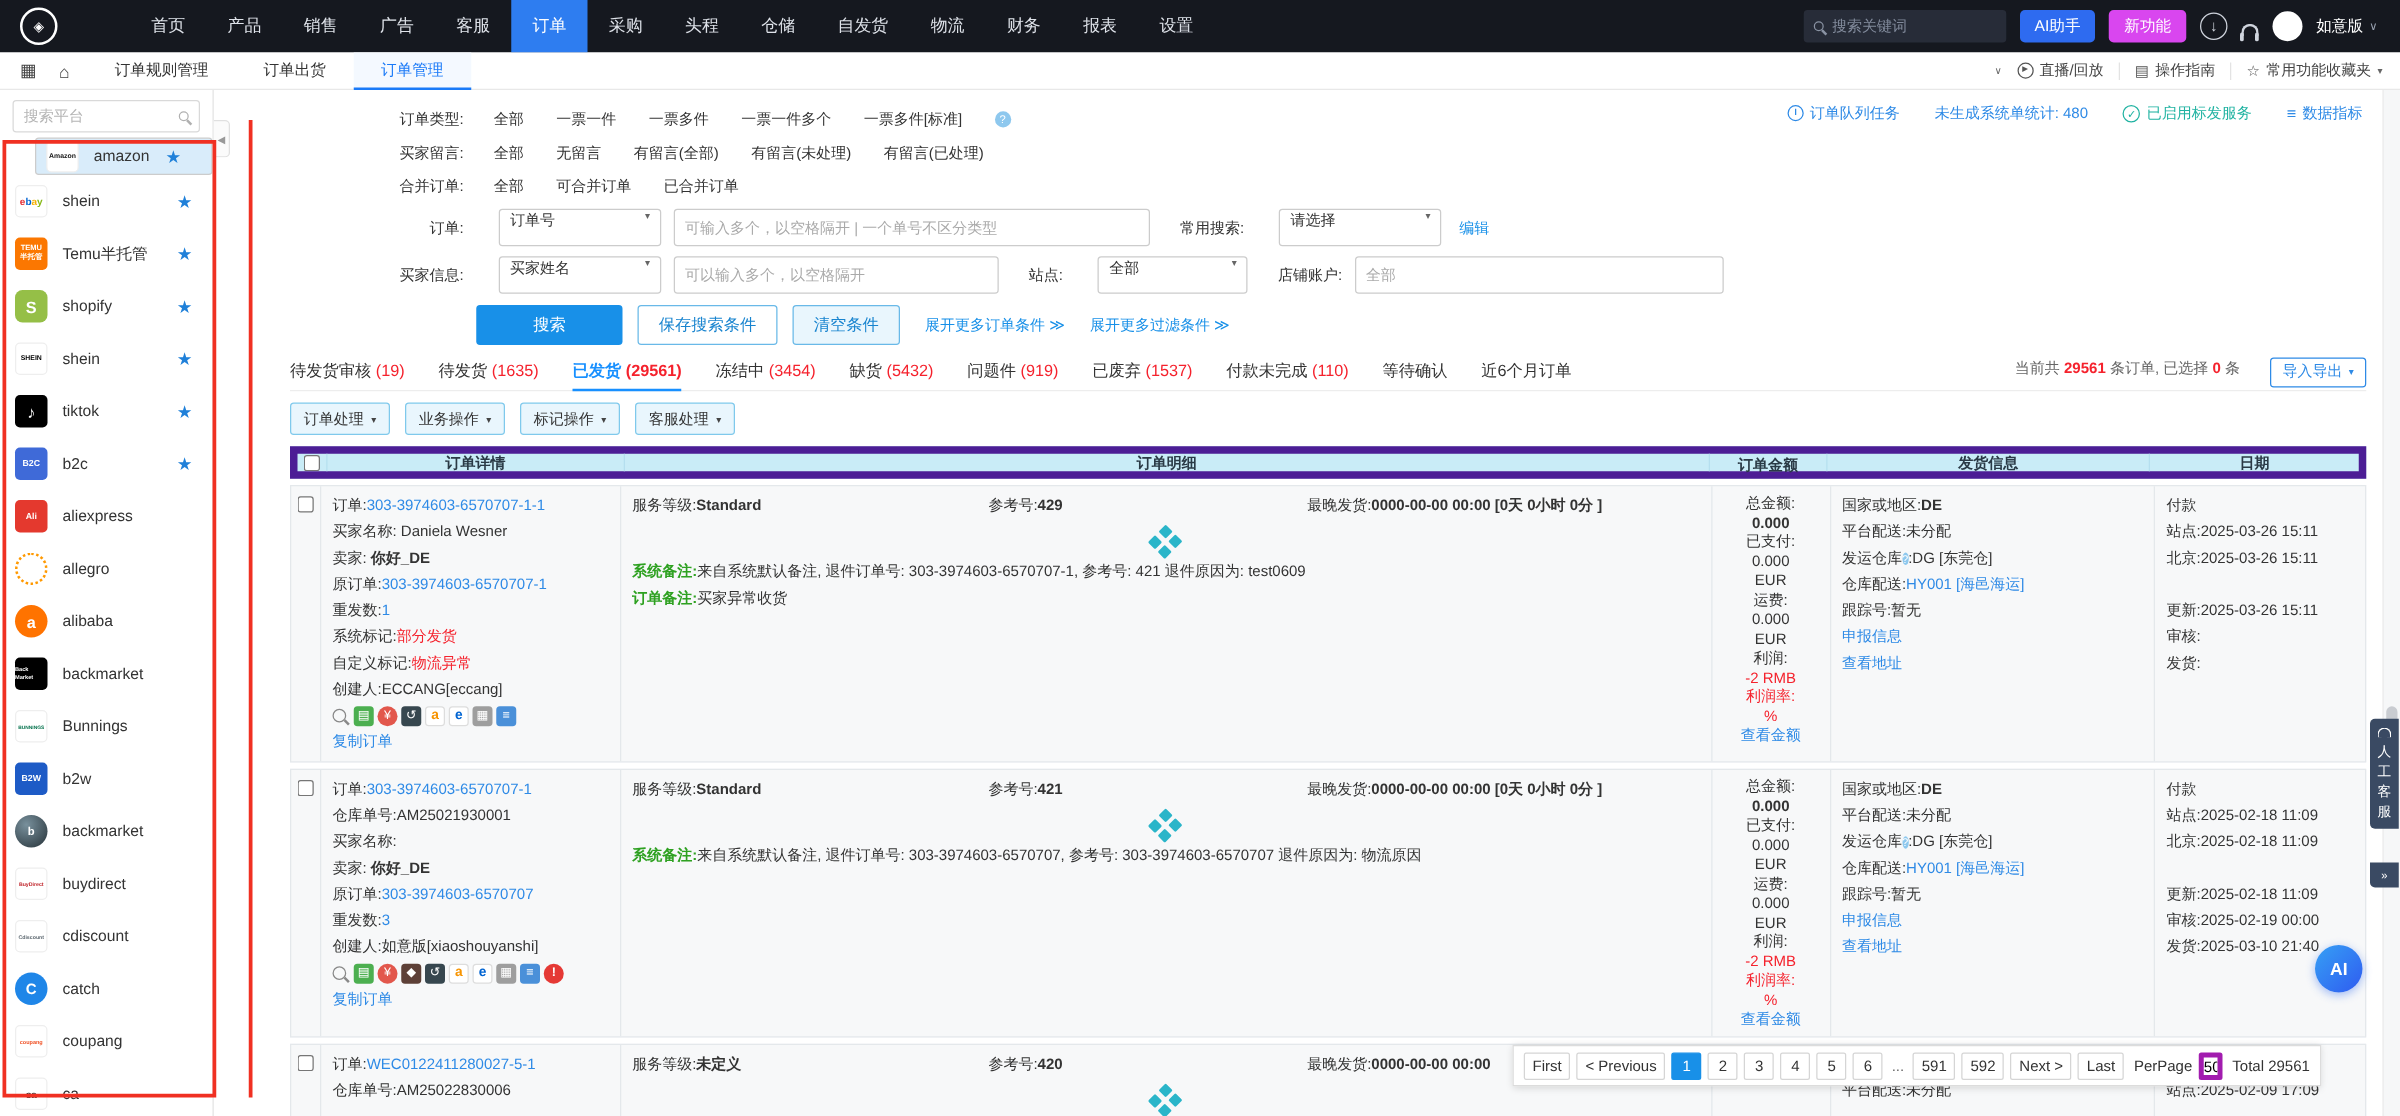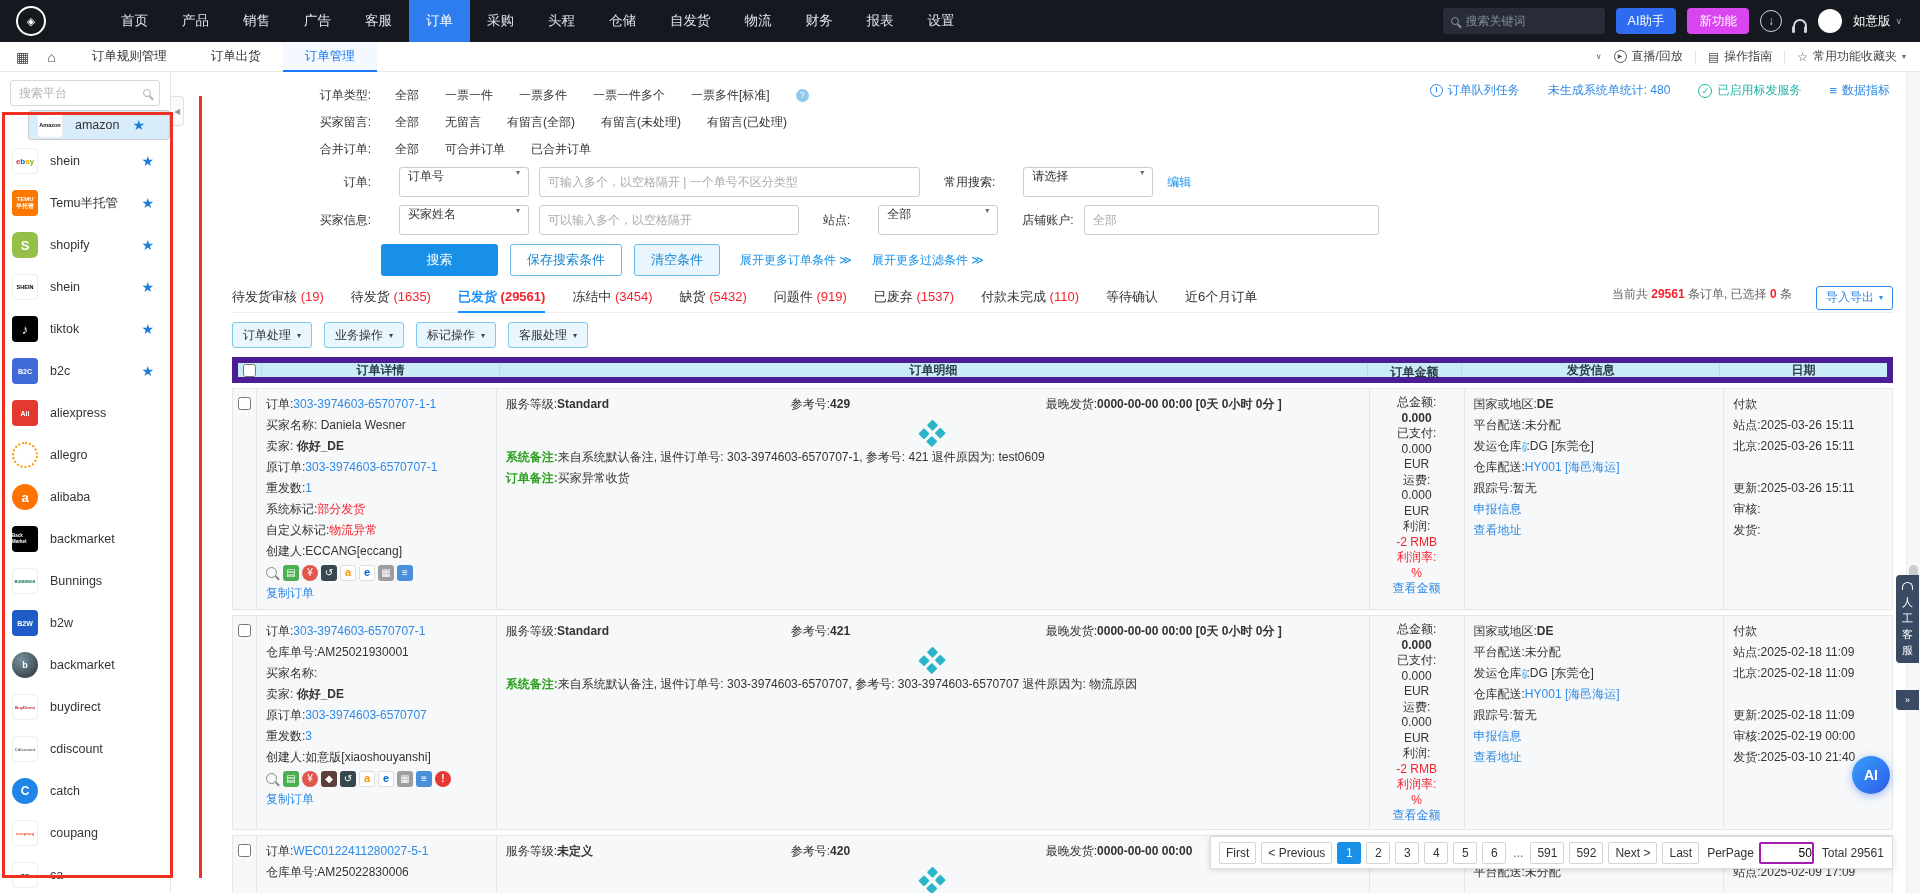--- a/index.html
+++ b/index.html
@@ -148,21 +148,21 @@
 .oi-amazon{background:#fff;border:1px solid #ddd;color:#f79400;font-weight:bold;font-size:11px}
 .oi-ebay{background:#fff;border:1px solid #ddd;color:#0064d2;font-weight:bold;font-size:11px}
 .oi-grid{background:#9e9e9e}
 .oi-doc{background:#4a90d9}
 .oi-alert{background:#e53935;border-radius:50%;font-weight:bold}
 
 .pager{position:absolute;left:1210px;top:836px;height:33px;background:#fff;border:1px solid #dcdcdc;box-shadow:0 1px 6px rgba(0,0,0,.15);display:flex;align-items:center;padding:0 8px;gap:5px;z-index:8;font-size:12px}
 .pg{height:22px;min-width:24px;padding:0 6px;border:1px solid #d5d5d5;border-radius:2px;background:#fff;color:#333;display:flex;align-items:center;justify-content:center;cursor:pointer;white-space:nowrap}
 .pg.active{background:#1890e8;border-color:#1890e8;color:#fff}
 .pg-ell{color:#666;padding:0 2px}
-.pp-inp{width:55px;height:22px;border:2px solid #a21caf;border-radius:2px;text-align:right;font-size:12px;outline:none}
+.pp-inp{width:19px;height:22px;border:4px solid #a21caf;border-radius:2px;text-align:right;font-size:12px;outline:none}
 .pg-txt{color:#333;margin-left:3px;white-space:nowrap}
 
 .vscroll{position:absolute;right:0;top:72px;bottom:0;width:14px;background:#f6f7f8;border-left:1px solid #ebebeb;z-index:5}
 .vthumb{position:absolute;right:2px;top:493px;width:9px;height:55px;background:#c9ccd1;border-radius:5px}
 .svc{position:absolute;right:1px;top:575px;width:23px;background:#3a4a63;color:#fff;border-radius:4px 0 0 4px;padding:7px 0 6px;display:flex;flex-direction:column;align-items:center;gap:3px;z-index:8;cursor:pointer}
 .svc .hs{width:11px;height:8px;border:1.6px solid #fff;border-bottom:none;border-radius:6px 6px 0 0;margin-bottom:3px}
 .svc span{font-size:11px;line-height:13px}
 .svc2{position:absolute;right:1px;top:690px;width:23px;height:20px;background:#3a4a63;color:#fff;border-radius:0 0 0 4px;display:flex;align-items:center;justify-content:center;font-size:9px;z-index:8;cursor:pointer}
 .aifab{position:absolute;right:30px;top:756px;width:38px;height:38px;border-radius:50%;background:linear-gradient(135deg,#36a0f5,#2f5bf0);color:#fff;display:flex;align-items:center;justify-content:center;font-weight:bold;font-size:14px;box-shadow:0 2px 8px rgba(47,107,240,.45);z-index:8;cursor:pointer}
 </style>

